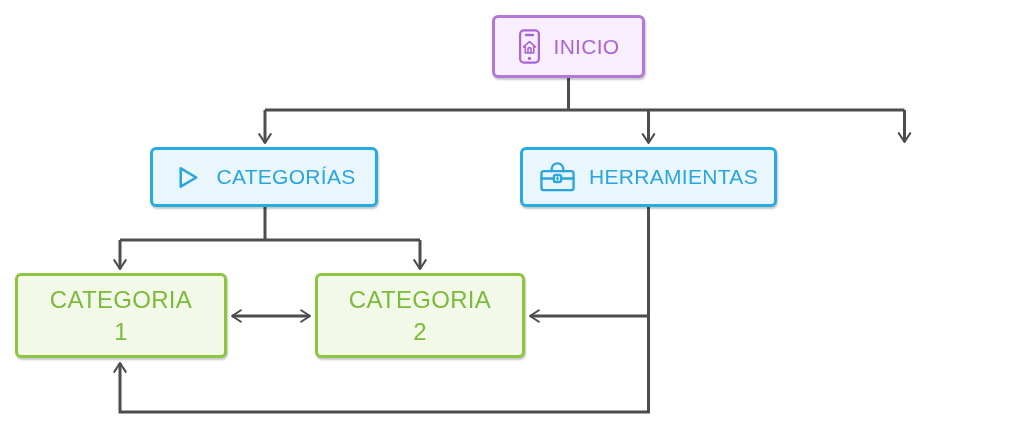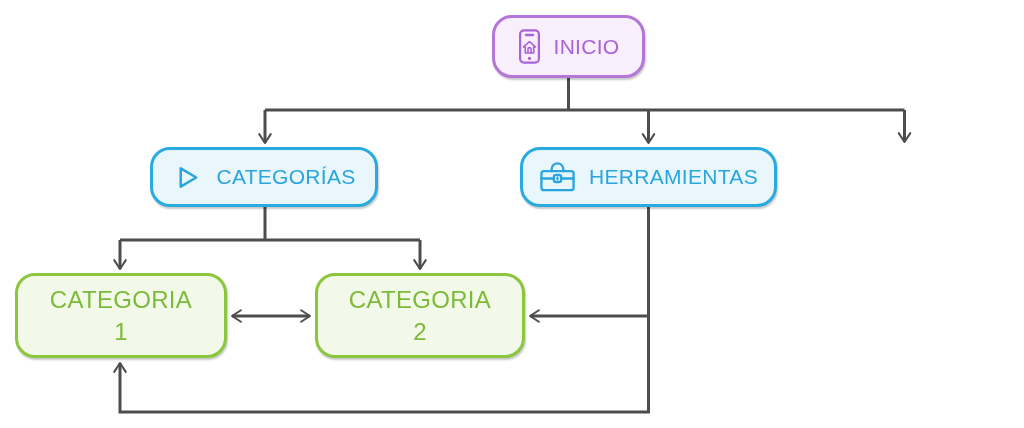--- a/index.html
+++ b/index.html
@@ -17,21 +17,21 @@
     width: 1024px; height: 428px;
   }
   .node {
     position: absolute;
     box-sizing: border-box;
     display: flex;
     align-items: center;
     justify-content: center;
     gap: 13px;
     border: 3px solid;
-    border-radius: 20px;
+    border-radius: 6px;
     box-shadow: 1px 2px 2px rgba(0,0,0,0.22);
   }
   .node .label {
     font-size: 21px;
     letter-spacing: 0.3px;
     white-space: nowrap;
   }
   .node .icon { display: flex; align-items: center; justify-content: center; }
   .purple { border-color: #b476d8; background: #f8eefc; color: #ab63d9; }
   .blue   { border-color: #29abe2; background: #e9f7fd; color: #2aa5de; }

